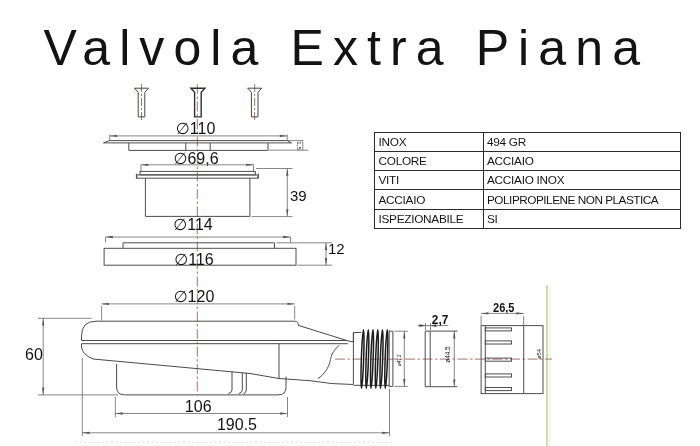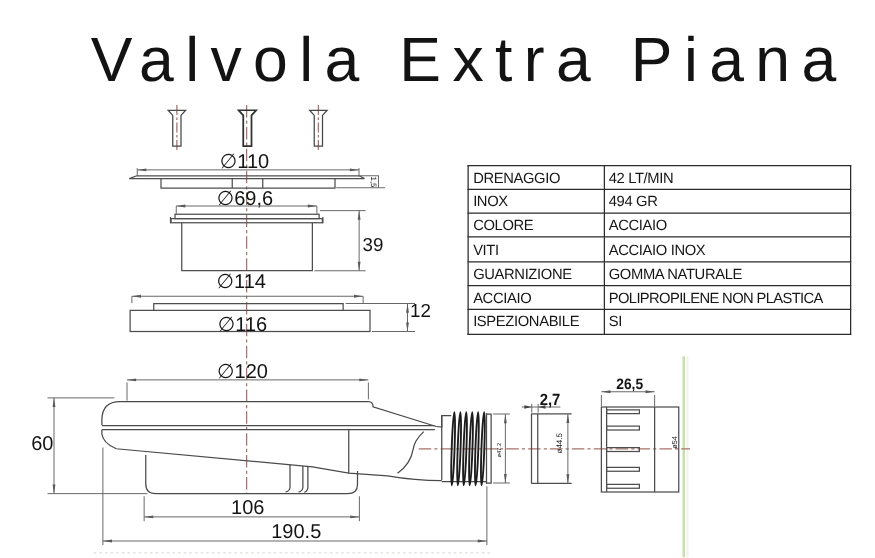--- a/index.html
+++ b/index.html
@@ -1,54 +1,46 @@
 <!DOCTYPE html>
 <html><head>
 <meta charset="utf-8">
 <style>
   html,body{margin:0;padding:0;}
   body{width:700px;height:446px;background:#ffffff;position:relative;overflow:hidden;
        font-family:"Liberation Sans",sans-serif;transform:translateZ(0);}
   #title{position:absolute;left:43.5px;top:18.6px;font-size:50px;color:#131313;
-         letter-spacing:9.1px;white-space:nowrap;margin-left:29px;}
+         letter-spacing:9.1px;white-space:nowrap;}
   #spec{position:absolute;left:374px;top:131.5px;width:307px;border-collapse:collapse;
         table-layout:fixed;font-size:11.8px;letter-spacing:-0.28px;color:#161616;}
   #spec td{border:1.2px solid #2b2b2b;height:18.3px;padding:0 0 0 3.5px;vertical-align:middle;
            white-space:nowrap;overflow:visible;}
   #spec td.c1{width:104px;}
   #spec td.sq{letter-spacing:-0.5px;}
   svg{position:absolute;left:0;top:0;}
   text{font-family:"Liberation Sans",sans-serif;fill:#141414;}
   text.d{font-weight:normal;}
 </style>
 </head>
 <body>
 <div id="title">Valvola Extra Piana</div>
 
 <table id="spec">
   <tbody>
-      <tr>
-        <td class="c1">DRENAGGIO</td>
-        <td>42 LT/MIN</td>
-      </tr>
   <tr>
         <td class="c1">INOX</td>
         <td>494 GR</td>
       </tr>
   <tr>
         <td class="c1">COLORE</td>
         <td>ACCIAIO</td>
       </tr>
   <tr>
         <td class="c1">VITI</td>
         <td>ACCIAIO INOX</td>
-      </tr>
-  <tr>
-        <td class="c1">GUARNIZIONE</td>
-        <td>GOMMA NATURALE</td>
       </tr>
   <tr>
         <td class="c1">ACCIAIO</td>
         <td class="sq">POLIPROPILENE NON PLASTICA</td>
       </tr>
   <tr>
         <td class="c1">ISPEZIONABILE</td>
         <td>SI</td>
       </tr>
 </tbody>

